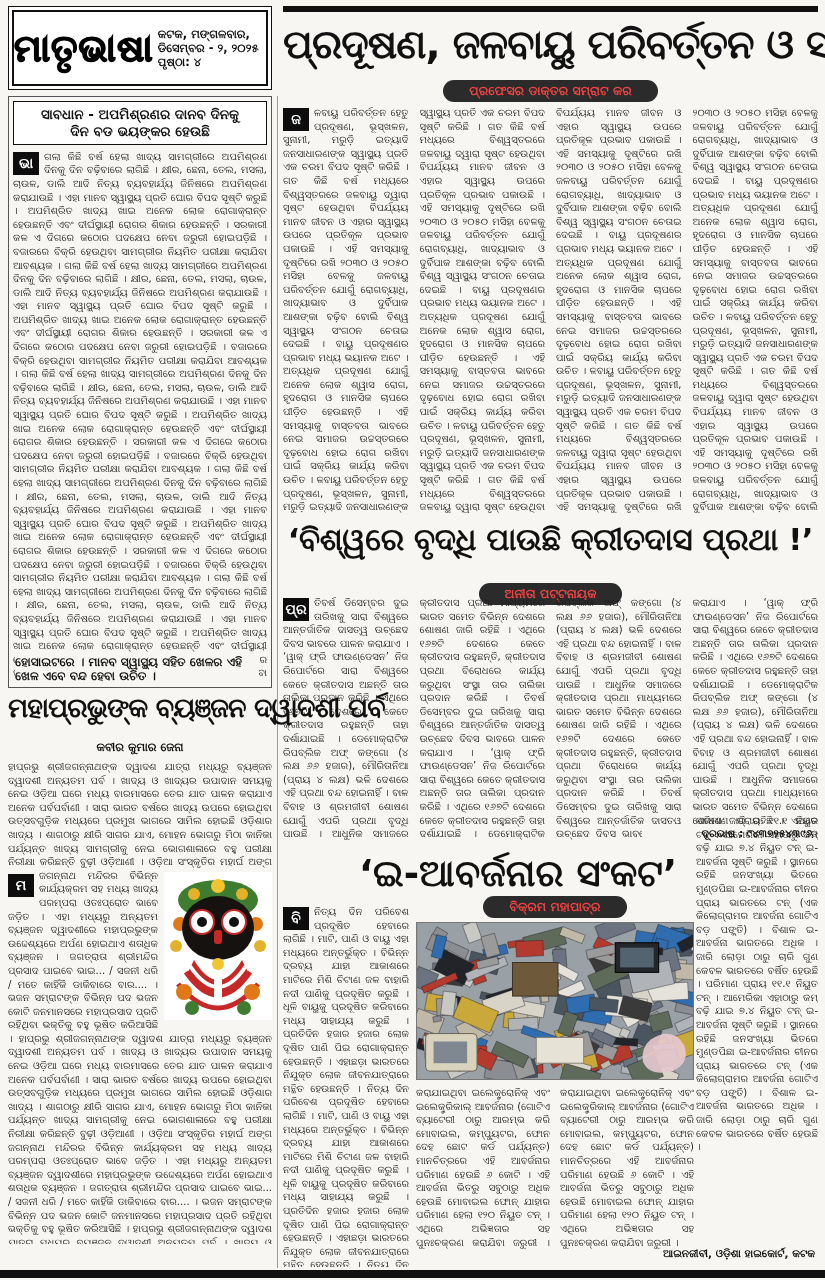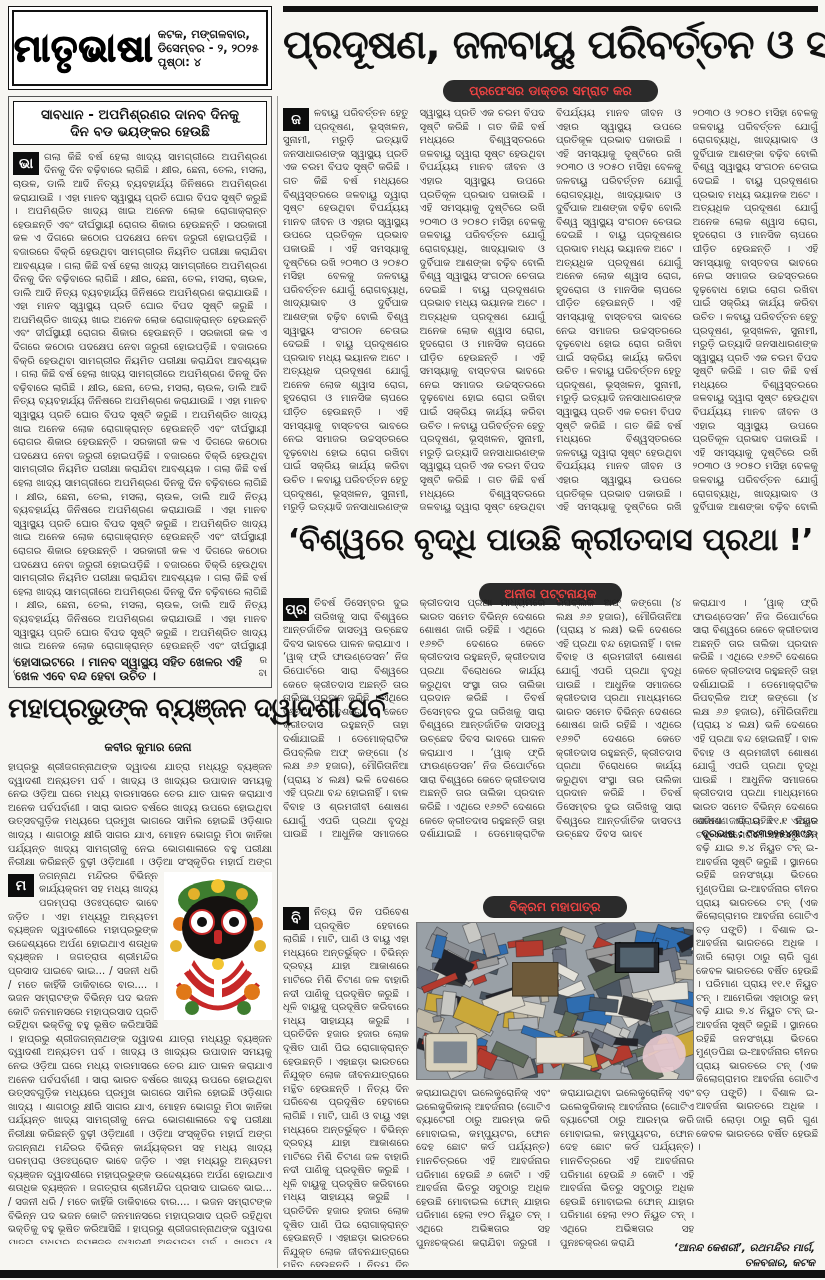--- a/index.html
+++ b/index.html
@@ -48,21 +48,21 @@
   .sabadhan-box { position:absolute; left:8px; top:96px; width:264px; height:592px;
     border:1px solid #555; padding:4px; }
   .sabadhan-header { border:1.5px solid #111; background:#fff; font-size:13.5px; font-weight:bold;
     text-align:center; padding:4px 16px; line-height:1.25; }
   .sabadhan-body { margin-top:5px; height:526px; }
   .sabadhan-closing { position:absolute; left:6px; right:12px; bottom:4px;
     font-size:12px; font-weight:bold; background:#f7f6f2; padding-top:2px; }
   
   .headline-3 { position:absolute; left:8px; top:692px; width:264px; height:44px;
     font-size:27px; font-weight:bold; white-space:nowrap; letter-spacing:-1px; }
-  .byline-3 { position:absolute; left:16px; top:740px; width:264px; text-align:center;
+  .byline-3 { position:absolute; left:8px; top:740px; width:264px; text-align:center;
     font-size:11.5px; font-weight:bold; }
   .byanjana-body { position:absolute; left:8px; top:760px; width:264px; height:484px; }
   .img-push { float:right; width:0; height:112px; }
   .deity { float:right; clear:right; width:108px; height:148px; margin:0 0 4px 6px; background:#fff; }
   .byanjana-sig { right:10px; top:1244px; width:230px; }
   
   .headline-4 { position:absolute; left:283px; top:852px; width:470px; height:50px;
     font-size:37px; font-weight:bold; text-align:center; white-space:nowrap; }
   .ewaste-col1 { position:absolute; left:283px; top:905px; width:126px; height:362px; }
   .pill-row3 { position:absolute; left:416px; top:896px; width:278px; text-align:center; }
@@ -152,20 +152,21 @@
         <circle cx="88" cy="120" r="8" fill="#e07818"></circle>
       <circle cx="28" cy="136" r="7" fill="#3e7d2f"></circle>
         <circle cx="80" cy="136" r="7" fill="#3e7d2f"></circle>
     </svg>
     <span class="dropcap">ମ</span><span>ହାପ୍ରଭୁ ଶ୍ରୀଜଗନ୍ନାଥଙ୍କ ଦ୍ୱାଦଶ ଯାତ୍ରା ମଧ୍ୟରୁ ବ୍ୟଞ୍ଜନ ଦ୍ୱାଦଶୀ ଅନ୍ୟତମ ପର୍ବ । ଖାଦ୍ୟ ଓ ଖାଦ୍ୟର ଉପାଦାନ ସମୟକୁ ନେଇ ଓଡ଼ିଆ ଘରେ ମଧ୍ୟ ବାରମାସରେ ତେର ଯାତ ପାଳନ କରାଯାଏ ଅନେକ ପର୍ବପର୍ବାଣୀ । ସାରା ଭାରତ ବର୍ଷରେ ଖାଦ୍ୟ ଉପରେ ହୋଇଥିବା ଉତ୍ସବଗୁଡ଼ିକ ମଧ୍ୟରେ ପ୍ରମୁଖ ଭାଗରେ ସାମିଲ ହୋଇଛି ଓଡ଼ିଶାର ଖାଦ୍ୟ । ଶାଗଠାରୁ କ୍ଷୀରି ସାଗର ଯାଏ, ମୋହନ ଭୋଗରୁ ମିଠା କାନିକା ପର୍ଯ୍ୟନ୍ତ ଖାଦ୍ୟ ସାମଗ୍ରୀକୁ ନେଇ ଭୋଗଶାଳାରେ ବହୁ ପରୀକ୍ଷା ନିରୀକ୍ଷା କରିଛନ୍ତି ବୁଢ଼ୀ ଓଡ଼ିଆଣୀ । ଓଡ଼ିଆ ସଂସ୍କୃତିର ମହାର୍ଘ ଅଙ୍ଗ ଜଗନ୍ନାଥ ମନ୍ଦିରର ବିଭିନ୍ନ କାର୍ଯ୍ୟକ୍ରମ ସହ ମଧ୍ୟ ଖାଦ୍ୟ ପରମ୍ପରା ଓତଃପ୍ରୋତ ଭାବେ ଜଡ଼ିତ । ଏହା ମଧ୍ୟରୁ ଅନ୍ୟତମ ବ୍ୟଞ୍ଜନ ଦ୍ୱାଦଶୀରେ ମହାପ୍ରଭୁଙ୍କ ଉଦ୍ଦେଶ୍ୟରେ ଅର୍ପଣ ହୋଇଥାଏ ଶତାଧିକ ବ୍ୟଞ୍ଜନ । ଜଗତ୍ରାତା ଶ୍ରୀମନ୍ଦିର ପ୍ରସାଦ ପାଇବେ ଭାଇ... / ସଜନୀ ଧରି / ମତେ କାହିଁକି ଡାକିବାରେ ବାର.... । ଭଜନ ସମ୍ରାଟଙ୍କ ବିଭିନ୍ନ ପଦ ଭଜନ କୋଟି ଜନମାନସରେ ମହାପ୍ରସାଦ ପ୍ରତି ରହିଥିବା ଭକ୍ତିକୁ ବହୁ ଭୂଷିତ କରିଆସିଛି । ହାପ୍ରଭୁ ଶ୍ରୀଜଗନ୍ନାଥଙ୍କ ଦ୍ୱାଦଶ ଯାତ୍ରା ମଧ୍ୟରୁ ବ୍ୟଞ୍ଜନ ଦ୍ୱାଦଶୀ ଅନ୍ୟତମ ପର୍ବ । ଖାଦ୍ୟ ଓ ଖାଦ୍ୟର ଉପାଦାନ ସମୟକୁ ନେଇ ଓଡ଼ିଆ ଘରେ ମଧ୍ୟ ବାରମାସରେ ତେର ଯାତ ପାଳନ କରାଯାଏ ଅନେକ ପର୍ବପର୍ବାଣୀ । ସାରା ଭାରତ ବର୍ଷରେ ଖାଦ୍ୟ ଉପରେ ହୋଇଥିବା ଉତ୍ସବଗୁଡ଼ିକ ମଧ୍ୟରେ ପ୍ରମୁଖ ଭାଗରେ ସାମିଲ ହୋଇଛି ଓଡ଼ିଶାର ଖାଦ୍ୟ । ଶାଗଠାରୁ କ୍ଷୀରି ସାଗର ଯାଏ, ମୋହନ ଭୋଗରୁ ମିଠା କାନିକା ପର୍ଯ୍ୟନ୍ତ ଖାଦ୍ୟ ସାମଗ୍ରୀକୁ ନେଇ ଭୋଗଶାଳାରେ ବହୁ ପରୀକ୍ଷା ନିରୀକ୍ଷା କରିଛନ୍ତି ବୁଢ଼ୀ ଓଡ଼ିଆଣୀ । ଓଡ଼ିଆ ସଂସ୍କୃତିର ମହାର୍ଘ ଅଙ୍ଗ ଜଗନ୍ନାଥ ମନ୍ଦିରର ବିଭିନ୍ନ କାର୍ଯ୍ୟକ୍ରମ ସହ ମଧ୍ୟ ଖାଦ୍ୟ ପରମ୍ପରା ଓତଃପ୍ରୋତ ଭାବେ ଜଡ଼ିତ । ଏହା ମଧ୍ୟରୁ ଅନ୍ୟତମ ବ୍ୟଞ୍ଜନ ଦ୍ୱାଦଶୀରେ ମହାପ୍ରଭୁଙ୍କ ଉଦ୍ଦେଶ୍ୟରେ ଅର୍ପଣ ହୋଇଥାଏ ଶତାଧିକ ବ୍ୟଞ୍ଜନ । ଜଗତ୍ରାତା ଶ୍ରୀମନ୍ଦିର ପ୍ରସାଦ ପାଇବେ ଭାଇ... / ସଜନୀ ଧରି / ମତେ କାହିଁକି ଡାକିବାରେ ବାର.... । ଭଜନ ସମ୍ରାଟଙ୍କ ବିଭିନ୍ନ ପଦ ଭଜନ କୋଟି ଜନମାନସରେ ମହାପ୍ରସାଦ ପ୍ରତି ରହିଥିବା ଭକ୍ତିକୁ ବହୁ ଭୂଷିତ କରିଆସିଛି । ହାପ୍ରଭୁ ଶ୍ରୀଜଗନ୍ନାଥଙ୍କ ଦ୍ୱାଦଶ ଯାତ୍ରା ମଧ୍ୟରୁ ବ୍ୟଞ୍ଜନ ଦ୍ୱାଦଶୀ ଅନ୍ୟତମ ପର୍ବ । ଖାଦ୍ୟ ଓ ଖାଦ୍ୟର ଉପାଦାନ ସମୟକୁ ନେଇ ଓଡ଼ିଆ ଘରେ ମଧ୍ୟ ବାରମାସରେ ତେର ଯାତ ପାଳନ କରାଯାଏ ଅନେକ ପର୍ବପର୍ବାଣୀ । ସାରା ଭାରତ ବର୍ଷରେ ଖାଦ୍ୟ ଉପରେ ହୋଇଥିବା ଉତ୍ସବଗୁଡ଼ିକ ମଧ୍ୟରେ ପ୍ରମୁଖ ଭାଗରେ ସାମିଲ ହୋଇଛି ଓଡ଼ିଶାର ଖାଦ୍ୟ । ଶାଗଠାରୁ କ୍ଷୀରି ସାଗର ଯାଏ, ମୋହନ ଭୋଗରୁ ମିଠା କାନିକା ପର୍ଯ୍ୟନ୍ତ ଖାଦ୍ୟ ସାମଗ୍ରୀକୁ ନେଇ ଭୋଗଶାଳାରେ ବହୁ ପରୀକ୍ଷା ନିରୀକ୍ଷା କରିଛନ୍ତି ବୁଢ଼ୀ ଓଡ଼ିଆଣୀ । ଓଡ଼ିଆ ସଂସ୍କୃତିର ମହାର୍ଘ ଅଙ୍ଗ ଜଗନ୍ନାଥ ମନ୍ଦିରର ବିଭିନ୍ନ କାର୍ଯ୍ୟକ୍ରମ ସହ ମଧ୍ୟ ଖାଦ୍ୟ ପରମ୍ପରା ଓତଃପ୍ରୋତ ଭାବେ ଜଡ଼ିତ । ଏହା ମଧ୍ୟରୁ ଅନ୍ୟତମ ବ୍ୟଞ୍ଜନ ଦ୍ୱାଦଶୀରେ ମହାପ୍ରଭୁଙ୍କ ଉଦ୍ଦେଶ୍ୟରେ ଅର୍ପଣ ହୋଇଥାଏ ଶତାଧିକ ବ୍ୟଞ୍ଜନ । ଜଗତ୍ରାତା ଶ୍ରୀମନ୍ଦିର ପ୍ରସାଦ ପାଇବେ ଭାଇ... / ସଜନୀ ଧରି / ମତେ କାହିଁକି ଡାକିବାରେ ବାର.... । ଭଜନ ସମ୍ରାଟଙ୍କ ବିଭିନ୍ନ ପଦ ଭଜନ କୋଟି ଜନମାନସରେ ମହାପ୍ରସାଦ ପ୍ରତି ରହିଥିବା ଭକ୍ତିକୁ ବହୁ ଭୂଷିତ କରିଆସିଛି ।</span>
   </div>
   <div class="sig byanjana-sig">
     <div>ଆଇନଜୀବୀ, ଓଡ଼ିଶା ହାଇକୋର୍ଟ, କଟକ</div>
   </div>
 
+  <div class="headline-4">‘ଇ-ଆବର୍ଜନାର ସଂକଟ’</div>
   <div class="pill-row3">
     <span class="pill">ବିକ୍ରମ ମହାପାତ୍ର</span>
   </div>
 
   <div class="ewaste-col1 bodytext">
     <span class="dropcap">ବି</span><span>ନିତ୍ୟ ଦିନ ପରିବେଶ ପ୍ରଦୂଷିତ ହେବାରେ ଲାଗିଛି । ମାଟି, ପାଣି ଓ ବାୟୁ ଏହା ମଧ୍ୟରେ ଅନ୍ତର୍ଭୁକ୍ତ । ବିଭିନ୍ନ ଦ୍ରବ୍ୟ ଯାହା ଆକାଶରେ ମାଟିରେ ମିଶି ଚିଟାଣ ଜଳ ବାହାରି ନଦୀ ପାଣିକୁ ପ୍ରଦୂଷିତ କରୁଛି । ଧୂଳି ବାୟୁକୁ ପ୍ରଦୂଷିତ କରିବାରେ ମଧ୍ୟ ସାହାଯ୍ୟ କରୁଛି । ପ୍ରତିଦିନ ହଜାର ହଜାର ଲୋକ ଦୂଷିତ ପାଣି ପିଇ ରୋଗାକ୍ରାନ୍ତ ହେଉଛନ୍ତି । ଏହାଛଡ଼ା ଭାରତରେ ନିଯୁକ୍ତ ଲୋକ ଜୀବନଯାତ୍ରାରେ ମନ୍ଥିତ ହେଉଛନ୍ତି । ନିତ୍ୟ ଦିନ ପରିବେଶ ପ୍ରଦୂଷିତ ହେବାରେ ଲାଗିଛି । ମାଟି, ପାଣି ଓ ବାୟୁ ଏହା ମଧ୍ୟରେ ଅନ୍ତର୍ଭୁକ୍ତ । ବିଭିନ୍ନ ଦ୍ରବ୍ୟ ଯାହା ଆକାଶରେ ମାଟିରେ ମିଶି ଚିଟାଣ ଜଳ ବାହାରି ନଦୀ ପାଣିକୁ ପ୍ରଦୂଷିତ କରୁଛି । ଧୂଳି ବାୟୁକୁ ପ୍ରଦୂଷିତ କରିବାରେ ମଧ୍ୟ ସାହାଯ୍ୟ କରୁଛି । ପ୍ରତିଦିନ ହଜାର ହଜାର ଲୋକ ଦୂଷିତ ପାଣି ପିଇ ରୋଗାକ୍ରାନ୍ତ ହେଉଛନ୍ତି । ଏହାଛଡ଼ା ଭାରତରେ ନିଯୁକ୍ତ ଲୋକ ଜୀବନଯାତ୍ରାରେ ମନ୍ଥିତ ହେଉଛନ୍ତି । ନିତ୍ୟ ଦିନ ପରିବେଶ ପ୍ରଦୂଷିତ ହେବାରେ ଲାଗିଛି । ମାଟି, ପାଣି ଓ ବାୟୁ ଏହା ମଧ୍ୟରେ ଅନ୍ତର୍ଭୁକ୍ତ । ବିଭିନ୍ନ ଦ୍ରବ୍ୟ ଯାହା ଆକାଶରେ ମାଟିରେ ମିଶି ଚିଟାଣ ଜଳ ବାହାରି ନଦୀ ପାଣିକୁ ପ୍ରଦୂଷିତ କରୁଛି । ଧୂଳି ବାୟୁକୁ ପ୍ରଦୂଷିତ କରିବାରେ ମଧ୍ୟ ସାହାଯ୍ୟ କରୁଛି । ପ୍ରତିଦିନ ହଜାର ହଜାର ଲୋକ ଦୂଷିତ ପାଣି ପିଇ ରୋଗାକ୍ରାନ୍ତ ହେଉଛନ୍ତି । ଏହାଛଡ଼ା ଭାରତରେ ନିଯୁକ୍ତ ଲୋକ ଜୀବନଯାତ୍ରାରେ ମନ୍ଥିତ ହେଉଛନ୍ତି ।</span>
   </div>
 
   <div class="ewaste-photo">
     <svg viewBox="0 0 278 158" xmlns="http://www.w3.org/2000/svg">
@@ -332,19 +333,15 @@
     </svg>
   </div>
 
   <div class="ewaste-mid bodytext">
     <span>କରାଯାଇଥିବା ଇଲେକ୍ଟ୍ରୋନିକ୍ ଏବଂ ଇଲେକ୍ଟ୍ରିକାଲ୍ ଆବର୍ଜନାର (ଗୋଟିଏ ବ୍ୟାଟେରୀ ଠାରୁ ଆରମ୍ଭ କରି ମୋବାଇଲ, କମ୍ପ୍ୟୁଟର, ଫୋନ ଦେହ ଛୋଟ କର୍ଡ ପର୍ଯ୍ୟନ୍ତ) ମାନଚିତ୍ରରେ ଏହି ଆବର୍ଜନାର ପରିମାଣ ହେଉଛି ୬ କୋଟି । ଏହି ଆବର୍ଜନା ଭିତରୁ ସବୁଠାରୁ ଅଧିକ ହେଉଛି ମୋବାଇଲ ଫୋନ୍ ଯାହାର ପରିମାଣ ହେଲା ୧୨୦ ନିୟୁତ ଟନ୍ । ଏଥିରେ ଅଭିଜ୍ଞତାର ସହ ପୁନଃଚକ୍ରଣ କରାଯିବା ଜରୁରୀ । କରାଯାଇଥିବା ଇଲେକ୍ଟ୍ରୋନିକ୍ ଏବଂ ଇଲେକ୍ଟ୍ରିକାଲ୍ ଆବର୍ଜନାର (ଗୋଟିଏ ବ୍ୟାଟେରୀ ଠାରୁ ଆରମ୍ଭ କରି ମୋବାଇଲ, କମ୍ପ୍ୟୁଟର, ଫୋନ ଦେହ ଛୋଟ କର୍ଡ ପର୍ଯ୍ୟନ୍ତ) ମାନଚିତ୍ରରେ ଏହି ଆବର୍ଜନାର ପରିମାଣ ହେଉଛି ୬ କୋଟି । ଏହି ଆବର୍ଜନା ଭିତରୁ ସବୁଠାରୁ ଅଧିକ ହେଉଛି ମୋବାଇଲ ଫୋନ୍ ଯାହାର ପରିମାଣ ହେଲା ୧୨୦ ନିୟୁତ ଟନ୍ । ଏଥିରେ ଅଭିଜ୍ଞତାର ସହ ପୁନଃଚକ୍ରଣ କରାଯିବା ଜରୁରୀ ।</span>
   </div>
 
   <div class="ewaste-col3 bodytext">
     <span>ପରିମାଣ ପ୍ରାୟ ୧୧.୧ ନିୟୁତ ଟନ୍ । ଆମେରିକା ଏହାଠାରୁ କମ୍ ବଢ଼ି ଯାଇ ୭.୪ ନିୟୁତ ଟନ୍ ଇ-ଆବର୍ଜନା ସୃଷ୍ଟି କରୁଛି । ସ୍ଥାନରେ ରହିଛି ଜନସଂଖ୍ୟା ଭିତରେ ମୁଣ୍ଡପିଛା ଇ-ଆବର୍ଜନାର ଚୀନର ପ୍ରାୟ ଭାରତରେ ଟନ୍ (ଏକ କିଲୋଗ୍ରାମର ଆବର୍ଜନା ଗୋଟିଏ ବଡ଼ ପଙ୍କ୍ତି) । ବିଶାଳ ଇ-ଆବର୍ଜନା ଭାରତରେ ଅଧିକ । ଜାରି ଲୋଡ଼ା ଠାରୁ ଚାରି ଗୁଣ କେବଳ ଭାରତରେ ବର୍ଷିତ ହେଉଛି । ପରିମାଣ ପ୍ରାୟ ୧୧.୧ ନିୟୁତ ଟନ୍ । ଆମେରିକା ଏହାଠାରୁ କମ୍ ବଢ଼ି ଯାଇ ୭.୪ ନିୟୁତ ଟନ୍ ଇ-ଆବର୍ଜନା ସୃଷ୍ଟି କରୁଛି । ସ୍ଥାନରେ ରହିଛି ଜନସଂଖ୍ୟା ଭିତରେ ମୁଣ୍ଡପିଛା ଇ-ଆବର୍ଜନାର ଚୀନର ପ୍ରାୟ ଭାରତରେ ଟନ୍ (ଏକ କିଲୋଗ୍ରାମର ଆବର୍ଜନା ଗୋଟିଏ ବଡ଼ ପଙ୍କ୍ତି) । ବିଶାଳ ଇ-ଆବର୍ଜନା ଭାରତରେ ଅଧିକ । ଜାରି ଲୋଡ଼ା ଠାରୁ ଚାରି ଗୁଣ କେବଳ ଭାରତରେ ବର୍ଷିତ ହେଉଛି ।</span>
   </div>
-  <div class="sig ewaste-sig">
-    <div>‘ଆନନ୍ଦ କେଶରୀ’, ରଥମନ୍ଦିର ମାର୍ଗ,</div>
-    <div>ତଳବଜାର, କଟକ</div>
-  </div>
 
   <div class="bottom-bar"></div>
 </div>
 
 </body></html>

